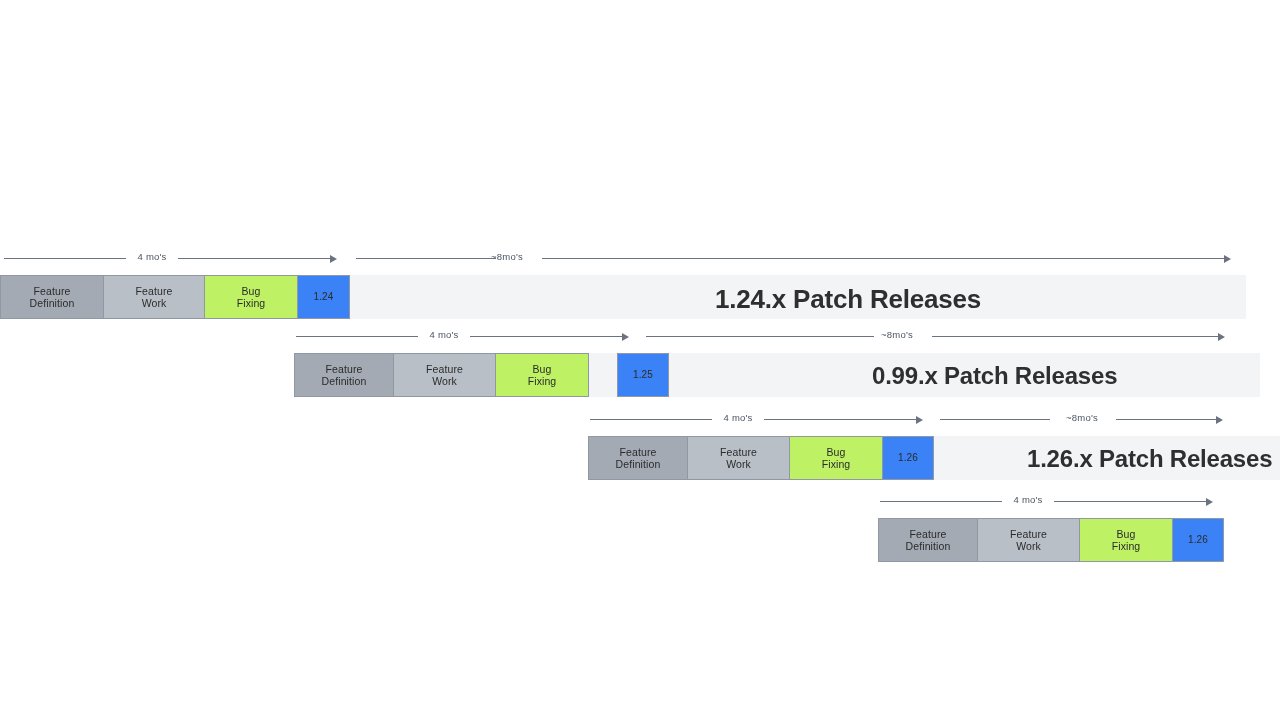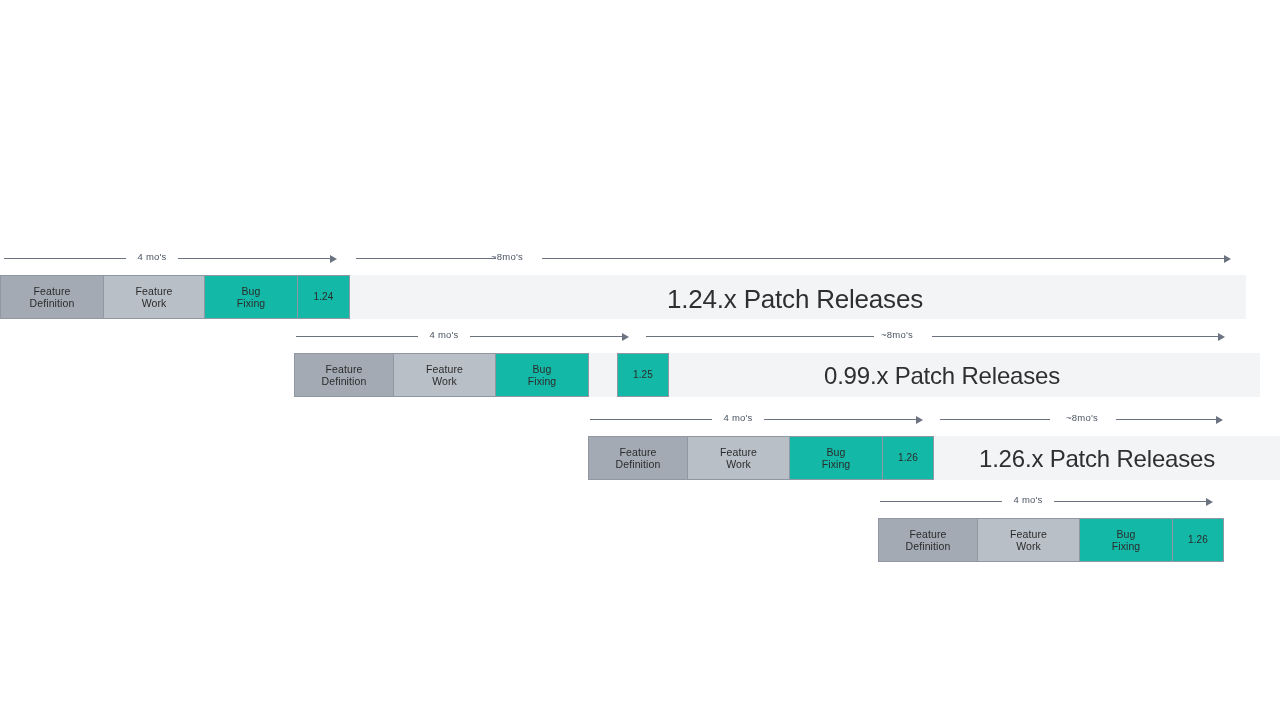--- a/index.html
+++ b/index.html
@@ -28,23 +28,24 @@
 
   
   .patch-band {
     position: absolute;
     background: #f3f4f6;
   }
 
   .patch-label {
     position: absolute;
     color: #2f2f2f;
-    font-weight: 400;
+    font-weight: 700;
     white-space: nowrap;
     letter-spacing: -0.2px;
+    margin-left: 48px;
   }
 
   
   .phases {
     position: absolute;
     display: flex;
     box-sizing: border-box;
     border-radius: 6px;
   }
 
@@ -58,22 +59,22 @@
     line-height: 1.18;
     color: #2b2b2b;
     font-size: 10.5px;
     letter-spacing: 0.1px;
   }
 
   .phase + .phase { margin-left: -1px; }
 
   .phase-def   { background: #a3aab4; }
   .phase-work  { background: #b9bfc7; }
-  .phase-bug   { background: #14b8a6; }
-  .phase-ver   { background: #14b8a6; font-size: 10px; }
+  .phase-bug   { background: #bef264; }
+  .phase-ver   { background: #3b82f6; font-size: 10px; }
 
   .phase span { display: block; }
 
   
   .measure {
     position: absolute;
     height: 16px;
   }
   .measure .seg {
     position: absolute;

